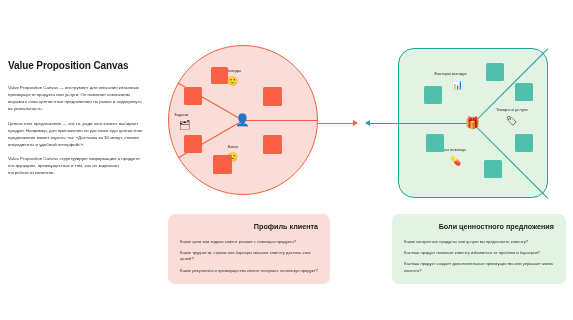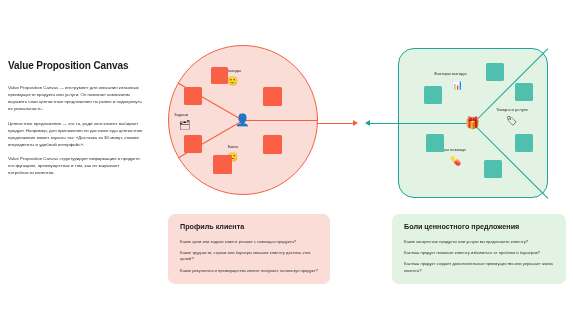--- a/index.html
+++ b/index.html
@@ -138,21 +138,21 @@
     border-radius: 7px;
     padding: 9px 12px 10px;
   }
   .card-pink  { background: #FBDDD8; left: 168px; top: 214px; width: 162px; }
   .card-green { background: #E2F3E4; left: 392px; top: 214px; width: 174px; }
 
   .card-title {
     font-size: 7.2px;
     font-weight: bold;
     color: #1b1b1b;
-    text-align: left;
+    text-align: right;
     margin-bottom: 7px;
     line-height: 1.2;
   }
   .card-q {
     font-size: 4.1px;
     line-height: 1.55;
     color: #333333;
     margin-bottom: 5px;
   }
   .card-q:last-child { margin-bottom: 0; }

